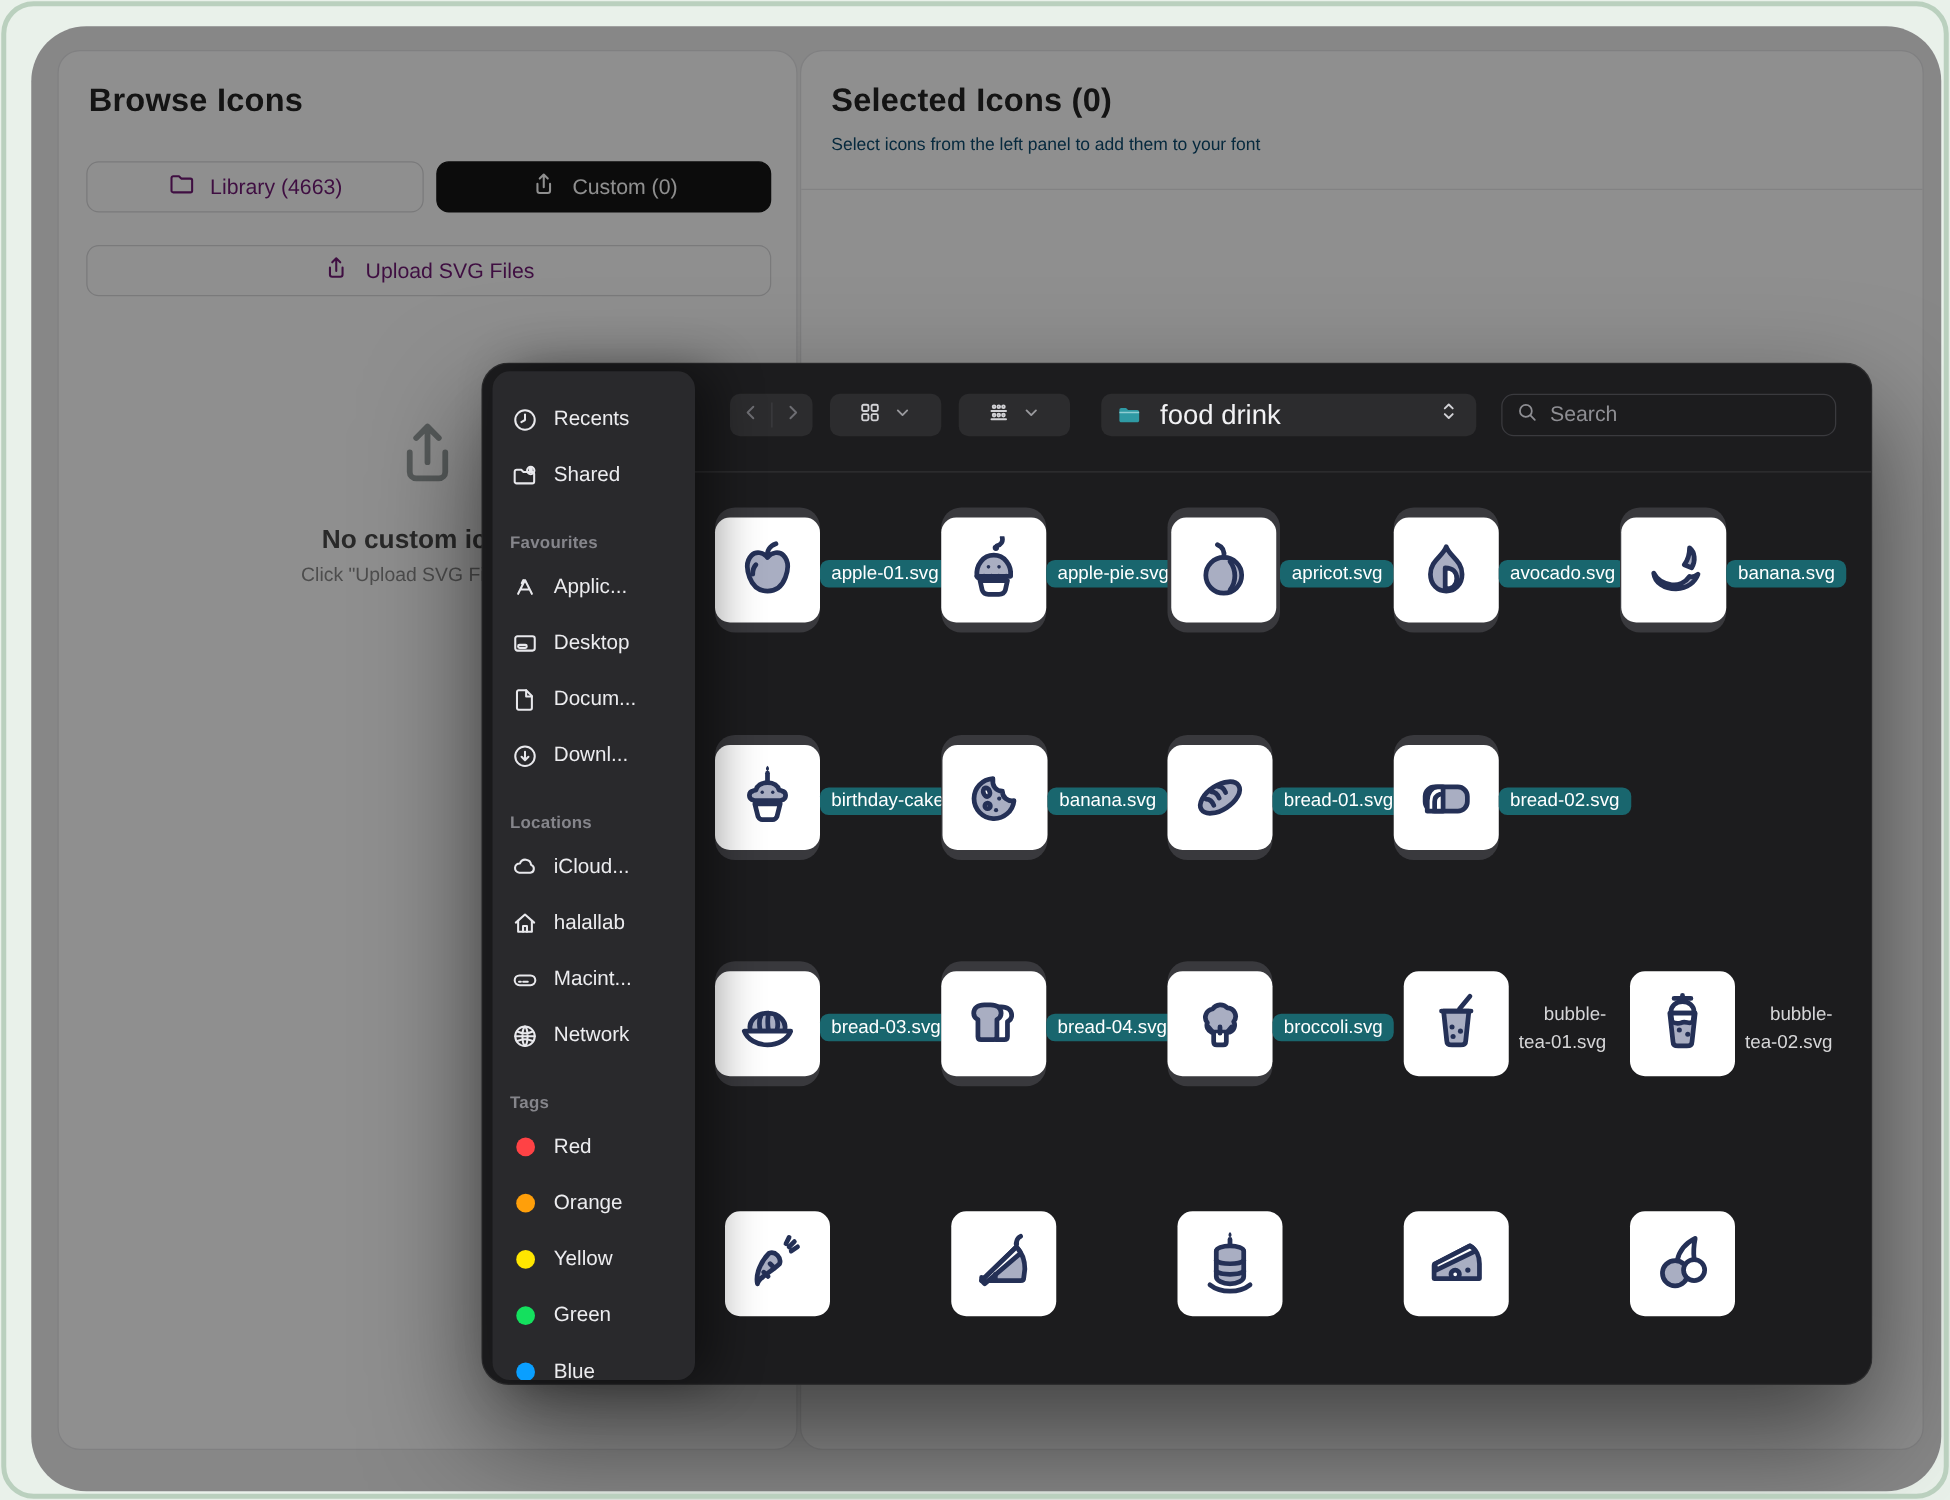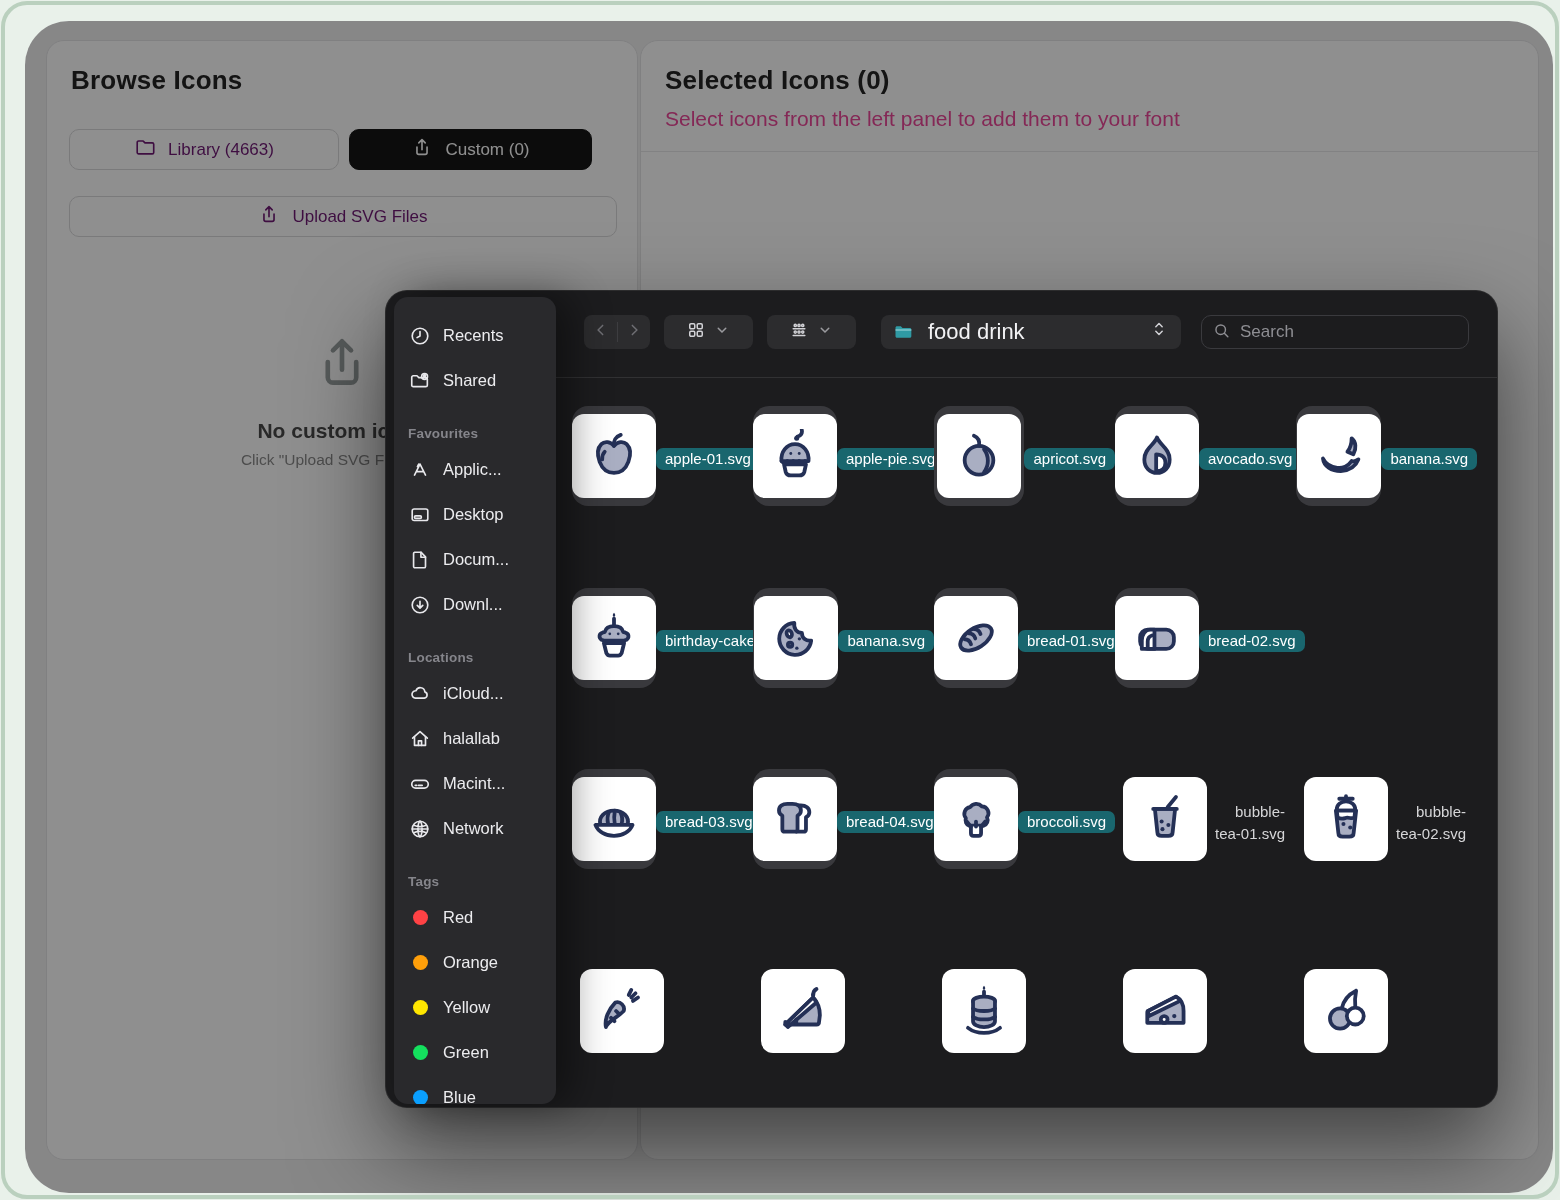--- a/index.html
+++ b/index.html
@@ -9,27 +9,27 @@
 
   
   .window{position:absolute;left:25px;top:21px;width:1528px;height:1172px;background:#f0f0f1;border-radius:44px;overflow:hidden;}
   .card{position:absolute;background:#ffffff;border:1px solid #e4e4e6;border-radius:18px;}
   .card.left{left:21px;top:19px;width:592px;height:1120px;}
   .card.right{left:615px;top:19px;width:899px;height:1120px;}
   .panel-title{position:absolute;left:24px;top:24px;font-size:26px;font-weight:700;color:#242424;letter-spacing:.2px;}
   .btn{display:flex;align-items:center;justify-content:center;gap:12px;border-radius:10px;font-size:17px;color:#701a75;background:#fff;border:1px solid #d9d9db;cursor:pointer;}
   .btn svg{width:22px;height:22px;}
   #btn-library{position:absolute;left:22px;top:88px;width:270px;height:41px;}
-  #btn-custom{position:absolute;left:302px;top:88px;width:243px;height:41px;background:#161616;border-color:#161616;color:#fff;}
+  #btn-custom{position:absolute;left:302px;top:88px;width:268px;height:41px;background:#161616;border-color:#161616;color:#fff;}
   #btn-upload{position:absolute;left:22px;top:155px;width:548px;height:41px;}
   .empty{position:absolute;left:0;top:290px;width:100%;display:flex;flex-direction:column;align-items:center;gap:8px;color:#9aa0a0;}
   .empty svg{width:62px;height:62px;}
   .empty .t1{margin-top:14px;font-size:21px;font-weight:700;color:#4a4a4a;}
   .empty .t2{font-size:15.5px;color:#8a8a8a;white-space:nowrap;}
-  .right .sub{position:absolute;left:24px;top:66px;font-size:21px;color:#ec4899;}
+  .right .sub{position:absolute;left:24px;top:66px;font-size:14px;color:#0c4a6e;}
   .right .divider{position:absolute;left:0;right:0;top:110px;border-top:1px solid #e8e8ea;}
 
   
   .scrim{position:absolute;left:25px;top:21px;width:1528px;height:1172px;border-radius:44px;background:rgba(0,0,0,.44);z-index:10;}
 
   
   .dialog{position:absolute;left:385px;top:290px;width:1113px;height:818px;background:#1c1c1e;border-radius:22px;border:1px solid rgba(255,255,255,.07);box-shadow:0 40px 90px rgba(0,0,0,.55);z-index:20;color:#eaeaec;}
   .tb-divider{position:absolute;left:170px;right:0;top:86px;border-top:1px solid #313133;}
   .tbtn{position:absolute;top:24px;height:34px;background:#2c2c2e;border-radius:8px;display:flex;align-items:center;justify-content:center;gap:6px;cursor:pointer;}
   .tbtn svg{width:20px;height:20px;}

